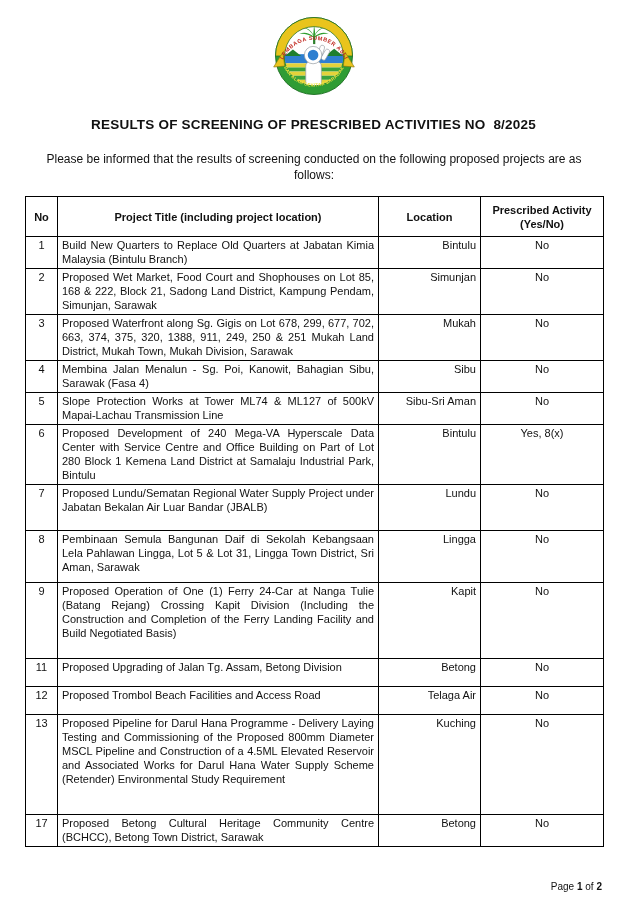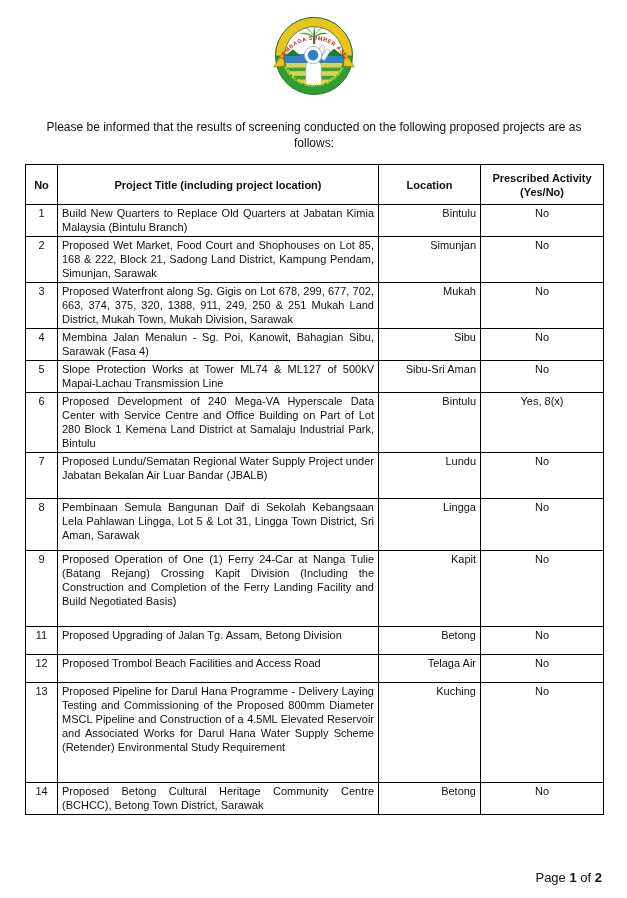--- a/index.html
+++ b/index.html
@@ -57,22 +57,22 @@
     padding: 2px 3px;
   }
   td.c-no   { text-align: center; padding-left: 1px; padding-right: 1px; }
   td.c-title{ text-align: justify; padding-left: 6px; padding-right: 5px; }
   td.c-loc  { text-align: right; }
   td.c-pa   { text-align: center; }
 
   .footer {
     position: absolute;
     right: 25px;
-    bottom: 13px;
-    font-size: 13px;
+    bottom: 6px;
+    font-size: 10px;
     color: #111;
   }
   .footer b { font-weight: bold; }
 </style>
 </head>
 <body>
 
 <div class="page">
 
   <div class="logo-wrap">
@@ -125,20 +125,21 @@
 
       <text font-size="6" font-weight="bold" fill="#c0271f" letter-spacing="0.6" font-family="Liberation Sans, sans-serif">
         <textPath href="#arcTop" startOffset="50%" text-anchor="middle">LEMBAGA SUMBER ASLI</textPath>
       </text>
       <text font-size="4.8" font-weight="bold" fill="#f0e43c" letter-spacing="0.35" font-family="Liberation Sans, sans-serif">
         <textPath href="#arcBottom" startOffset="50%" text-anchor="middle">DAN ALAM SEKITAR SARAWAK</textPath>
       </text>
     </svg>
   </div>
 
+  <div class="doc-title">RESULTS OF SCREENING OF PRESCRIBED ACTIVITIES NO  8/2025</div>
 
   <p class="intro">Please be informed that the results of screening conducted on the following proposed projects are as follows:</p>
 
   <table class="screening">
     <colgroup>
       <col style="width:32px">
       <col style="width:321px">
       <col style="width:102px">
       <col style="width:123px">
     </colgroup>
@@ -217,21 +218,21 @@
     <td class="c-loc">Telaga Air</td>
     <td class="c-pa">No</td>
   </tr>
         <tr style="height: 100px;">
     <td class="c-no">13</td>
     <td class="c-title">Proposed Pipeline for Darul Hana Programme - Delivery Laying Testing and Commissioning of the Proposed 800mm Diameter MSCL Pipeline and Construction of a 4.5ML Elevated Reservoir and Associated Works for Darul Hana Water Supply Scheme (Retender) Environmental Study Requirement</td>
     <td class="c-loc">Kuching</td>
     <td class="c-pa">No</td>
   </tr>
         <tr style="height: 28px;">
-    <td class="c-no">14</td>
+    <td class="c-no">17</td>
     <td class="c-title">Proposed Betong Cultural Heritage Community Centre (BCHCC), Betong Town District, Sarawak</td>
     <td class="c-loc">Betong</td>
     <td class="c-pa">No</td>
   </tr>
       </tbody>
   </table>
 
   <div class="footer">
     <span>Page </span><b>1</b><span> of </span><b>2</b>
   </div>

